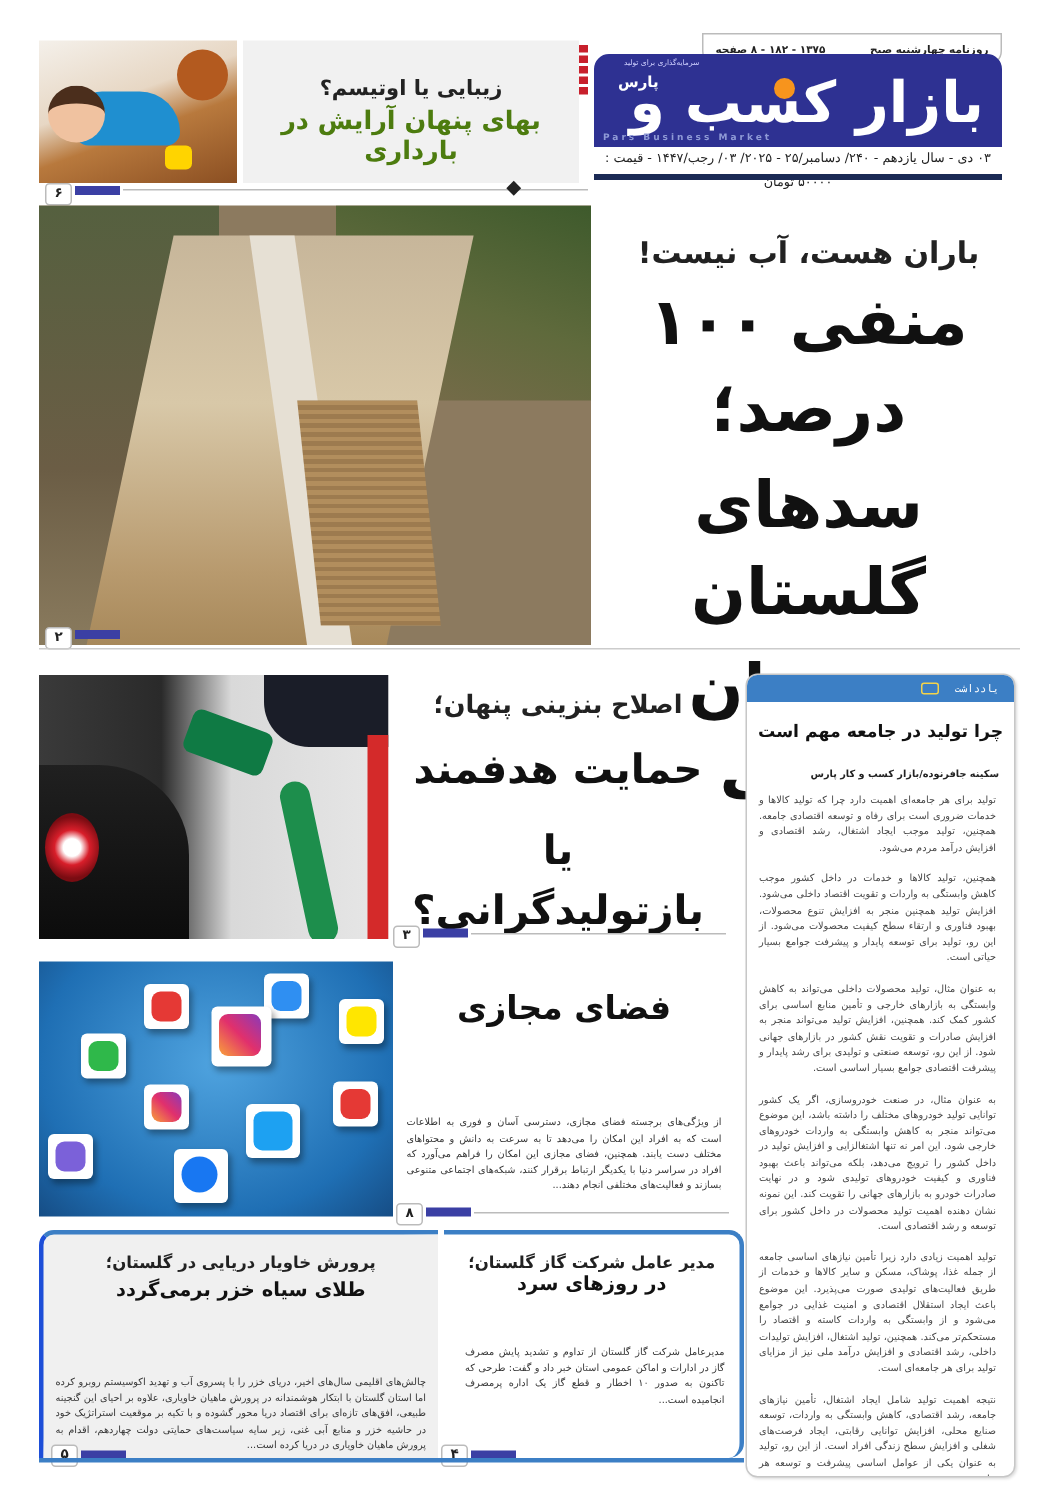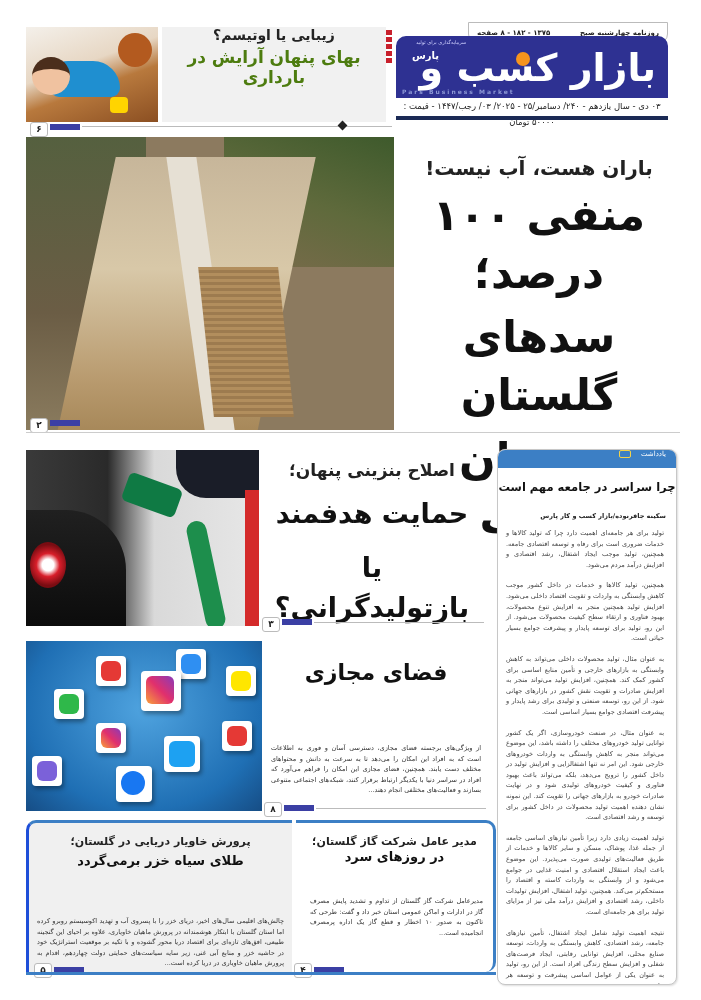--- a/index.html
+++ b/index.html
@@ -20,21 +20,21 @@
   .mast-redmarks { position: absolute; left: 4px; top: 8px; width: 8px; }
   .mast-redmarks span { display: block; width: 8px; height: 5px; background: #c8202c; margin-bottom: 2px; }
 
   
   .teaser6 { left: 26px; top: 27px; width: 360px; height: 95px; }
   .teaser6-img { position: absolute; left: 0; top: 0; width: 132px; height: 95px; background: linear-gradient(160deg,#f4f0ea 0%,#e7d7c4 40%,#b8793d 60%,#8b4f22 100%); overflow: hidden; }
   .teaser6-img .baby-body { position: absolute; left: 24px; top: 34px; width: 70px; height: 36px; background: #1f8fd0; border-radius: 20px 30px 10px 10px; }
   .teaser6-img .baby-head { position: absolute; left: 6px; top: 30px; width: 38px; height: 38px; background: #f0c2a0; border-radius: 50%; border-top: 12px solid #4b2e1c; }
   .teaser6-img .ball { position: absolute; right: 6px; top: 6px; width: 34px; height: 34px; border-radius: 50%; background: #b35a1f; }
   .teaser6-img .toy { position: absolute; left: 84px; top: 70px; width: 18px; height: 16px; background: #ffd400; border-radius: 4px; }
-  .teaser6-box { position: absolute; left: 136px; top: 0; right: 0; height: 95px; background: #f1f1f1; text-align: center; }
+  .teaser6-box { position: absolute; left: 136px; top: 0; right: 0; height: 95px; background: #f1f1f1; text-align: center; padding-top: 24px; }
   .teaser6-kicker { font-size: 14px; font-weight: bold; color: #222; }
   .teaser6-title { font-size: 17px; font-weight: bold; color: #4d7c0f; margin-top: 4px; }
 
   
   .pgtab { position: absolute; width: 18px; height: 15px; background: #fff; border: 1px solid #bbb; border-radius: 3px; font-size: 9px; font-weight: bold; color: #222; text-align: center; line-height: 13px; }
   .pglogo { position: absolute; width: 30px; height: 6px; background: #3b3fa4; }
   .pgline { position: absolute; height: 1px; background: #bbb; }
 
   
   .lead-img { left: 26px; top: 137px; width: 368px; height: 293px; overflow: hidden; background: #8c7a5f; }
@@ -55,21 +55,21 @@
   .gas-img .nozzle { position: absolute; left: 98px; top: 30px; width: 56px; height: 30px; background: #0f7a44; transform: rotate(20deg); border-radius: 6px; }
   .gas-img .hose { position: absolute; left: 170px; top: 70px; width: 20px; height: 110px; background: #1d8e4c; border-radius: 10px; transform: rotate(-12deg); }
   .gas-img .sleeve { position: absolute; left: 150px; top: 0; width: 83px; height: 48px; background: #1a1d28; border-radius: 0 0 0 30px; }
   .gas-img .red { position: absolute; right: 0; top: 40px; width: 14px; height: 136px; background: #d42a2a; }
   .gas-right { left: 262px; top: 460px; width: 220px; text-align: center; }
   .gas-kicker { font-size: 17px; font-weight: bold; color: #222; }
   .gas-title { font-size: 27px; font-weight: bold; color: #111; line-height: 40px; margin-top: 14px; }
 
   
   .editorial { left: 497px; top: 449px; width: 180px; height: 536px; border: 1px solid #c7c7c7; border-radius: 8px; background: #fff; overflow: hidden; box-shadow: 1px 1px 2px #ddd; }
-  .ed-head { height: 18px; background: #3c7fc5; display: flex; padding: 0 10px; gap: 10px; color: #fff; font-size: 7px; }
+  .ed-head { height: 18px; background: #3c7fc5; display: flex; align-items: center; padding: 0 10px; gap: 10px; color: #fff; font-size: 7px; font-family: Liberation Mono, monospace; }
   .ed-icon { width: 12px; height: 8px; border: 1.5px solid #f3d34a; border-radius: 2px; }
   .ed-title { font-size: 11.5px; font-weight: bold; color: #111; text-align: center; margin-top: 12px; }
   .ed-byline { font-size: 6.5px; font-weight: bold; color: #222; margin: 18px 10px 8px 10px; }
   .ed-body p { font-size: 6.5px; color: #444; text-align: justify; line-height: 10.6px; margin: 0 12px 10px 8px; }
 
   
   .social-img { left: 26px; top: 641px; width: 236px; height: 170px; background: radial-gradient(ellipse at 50% 40%,#4fa3df,#1f6fb4 70%,#164d85); overflow: hidden; }
   .cube { position: absolute; width: 30px; height: 30px; background: #fff; border-radius: 4px; box-shadow: 2px 3px 4px rgba(0,0,0,.35); }
   .cube i { position: absolute; left: 5px; top: 5px; width: 20px; height: 20px; border-radius: 6px; display: block; }
   .social-right { left: 265px; top: 650px; width: 222px; }
@@ -162,21 +162,21 @@
 </div>
 <div class="pgtab" style="left:262px;top:617px;">۳</div>
 <div class="pglogo" style="left:282px;top:619px;"></div>
 <div class="pgline" style="left:314px;top:622px;width:170px;"></div>
 
 <div class="abs editorial">
   <div class="ed-head">
     <span>یادداشت</span>
     <span class="ed-icon"></span>
   </div>
-  <div class="ed-title">چرا سراسر در جامعه مهم است</div>
+  <div class="ed-title">چرا تولید در جامعه مهم است</div>
   <div class="ed-byline">سکینه جافرنوده/بازار کسب و کار پارس</div>
   <div class="ed-body">
     <p>تولید برای هر جامعه‌ای اهمیت دارد چرا که تولید کالاها و خدمات ضروری است برای رفاه و توسعه اقتصادی جامعه. همچنین، تولید موجب ایجاد اشتغال، رشد اقتصادی و افزایش درآمد مردم می‌شود.</p>
     <p>همچنین، تولید کالاها و خدمات در داخل کشور موجب کاهش وابستگی به واردات و تقویت اقتصاد داخلی می‌شود. افزایش تولید همچنین منجر به افزایش تنوع محصولات، بهبود فناوری و ارتقاء سطح کیفیت محصولات می‌شود. از این رو، تولید برای توسعه پایدار و پیشرفت جوامع بسیار حیاتی است.</p>
     <p>به عنوان مثال، تولید محصولات داخلی می‌تواند به کاهش وابستگی به بازارهای خارجی و تأمین منابع اساسی برای کشور کمک کند. همچنین، افزایش تولید می‌تواند منجر به افزایش صادرات و تقویت نقش کشور در بازارهای جهانی شود. از این رو، توسعه صنعتی و تولیدی برای رشد پایدار و پیشرفت اقتصادی جوامع بسیار اساسی است.</p>
     <p>به عنوان مثال، در صنعت خودروسازی، اگر یک کشور توانایی تولید خودروهای مختلف را داشته باشد، این موضوع می‌تواند منجر به کاهش وابستگی به واردات خودروهای خارجی شود. این امر نه تنها اشتغالزایی و افزایش تولید در داخل کشور را ترویج می‌دهد، بلکه می‌تواند باعث بهبود فناوری و کیفیت خودروهای تولیدی شود و در نهایت صادرات خودرو به بازارهای جهانی را تقویت کند. این نمونه نشان دهنده اهمیت تولید محصولات در داخل کشور برای توسعه و رشد اقتصادی است.</p>
     <p>تولید اهمیت زیادی دارد زیرا تأمین نیازهای اساسی جامعه از جمله غذا، پوشاک، مسکن و سایر کالاها و خدمات از طریق فعالیت‌های تولیدی صورت می‌پذیرد. این موضوع باعث ایجاد استقلال اقتصادی و امنیت غذایی در جوامع می‌شود و از وابستگی به واردات کاسته و اقتصاد را مستحکم‌تر می‌کند. همچنین، تولید اشتغال، افزایش تولیدات داخلی، رشد اقتصادی و افزایش درآمد ملی نیز از مزایای تولید برای هر جامعه‌ای است.</p>
     <p>نتیجه اهمیت تولید شامل ایجاد اشتغال، تأمین نیازهای جامعه، رشد اقتصادی، کاهش وابستگی به واردات، توسعه صنایع محلی، افزایش توانایی رقابتی، ایجاد فرصت‌های شغلی و افزایش سطح زندگی افراد است. از این رو، تولید به عنوان یکی از عوامل اساسی پیشرفت و توسعه هر جامعه محسوب می‌شود.</p>
   </div>
 </div>

